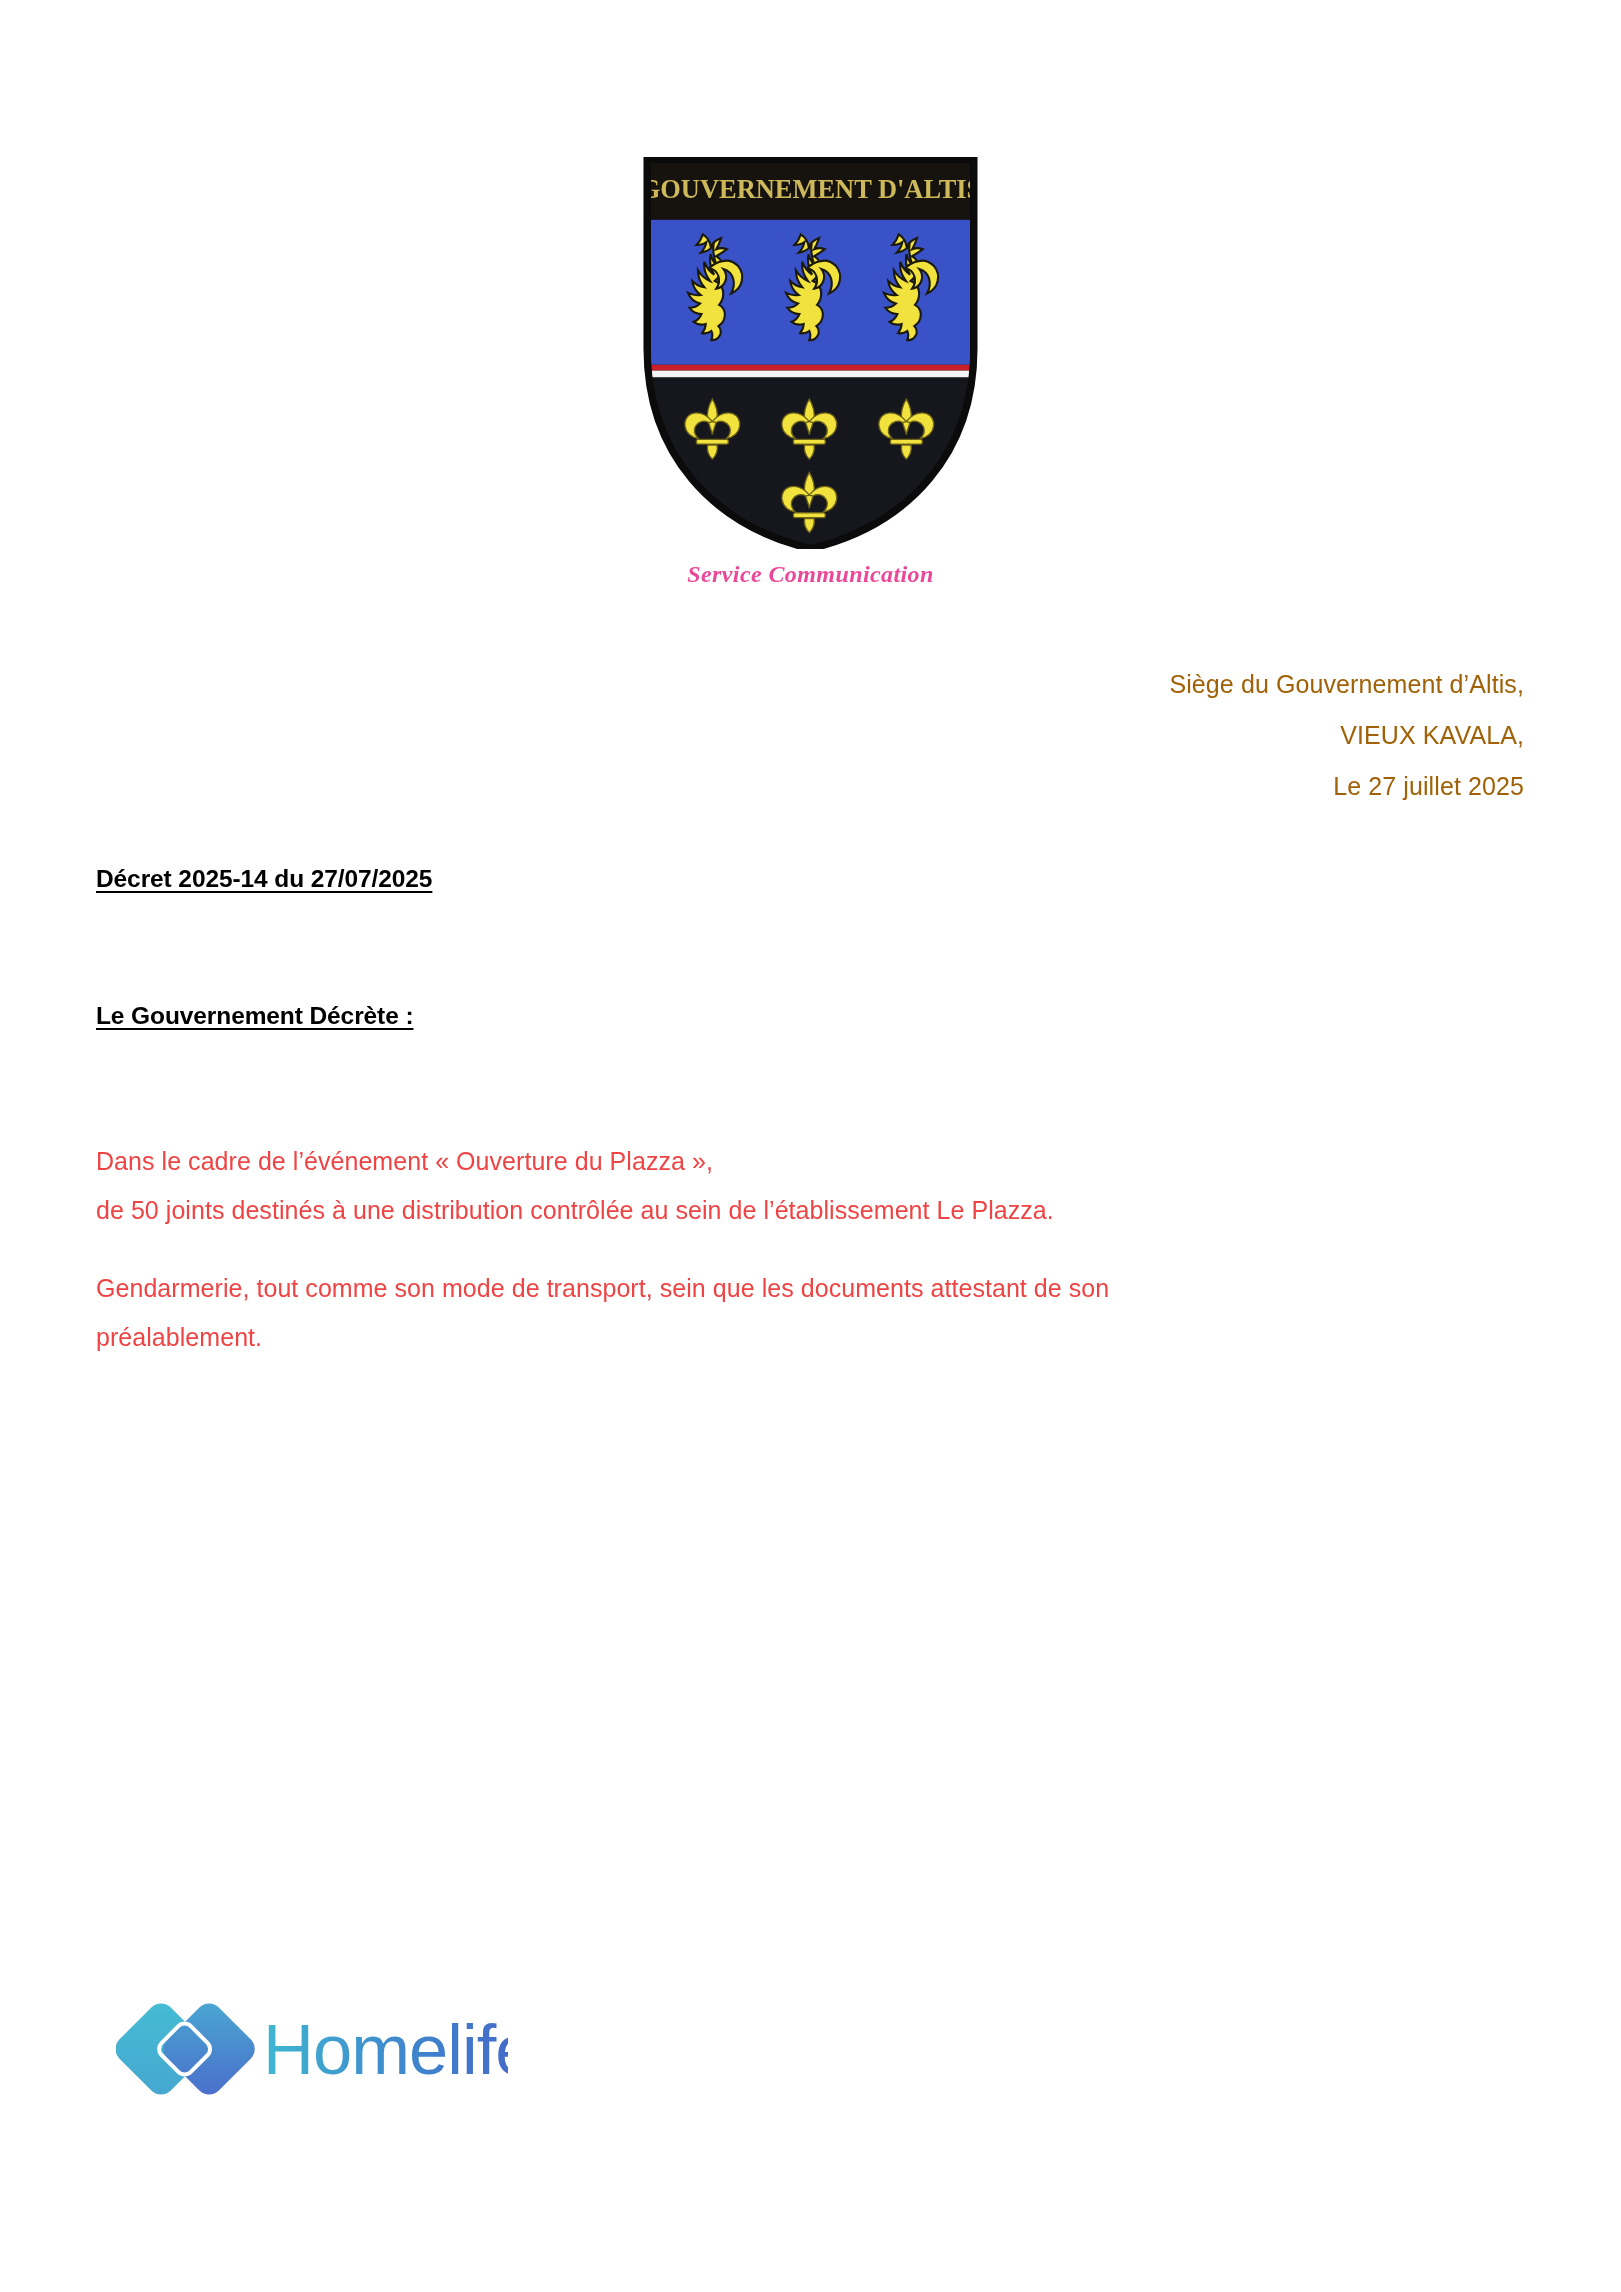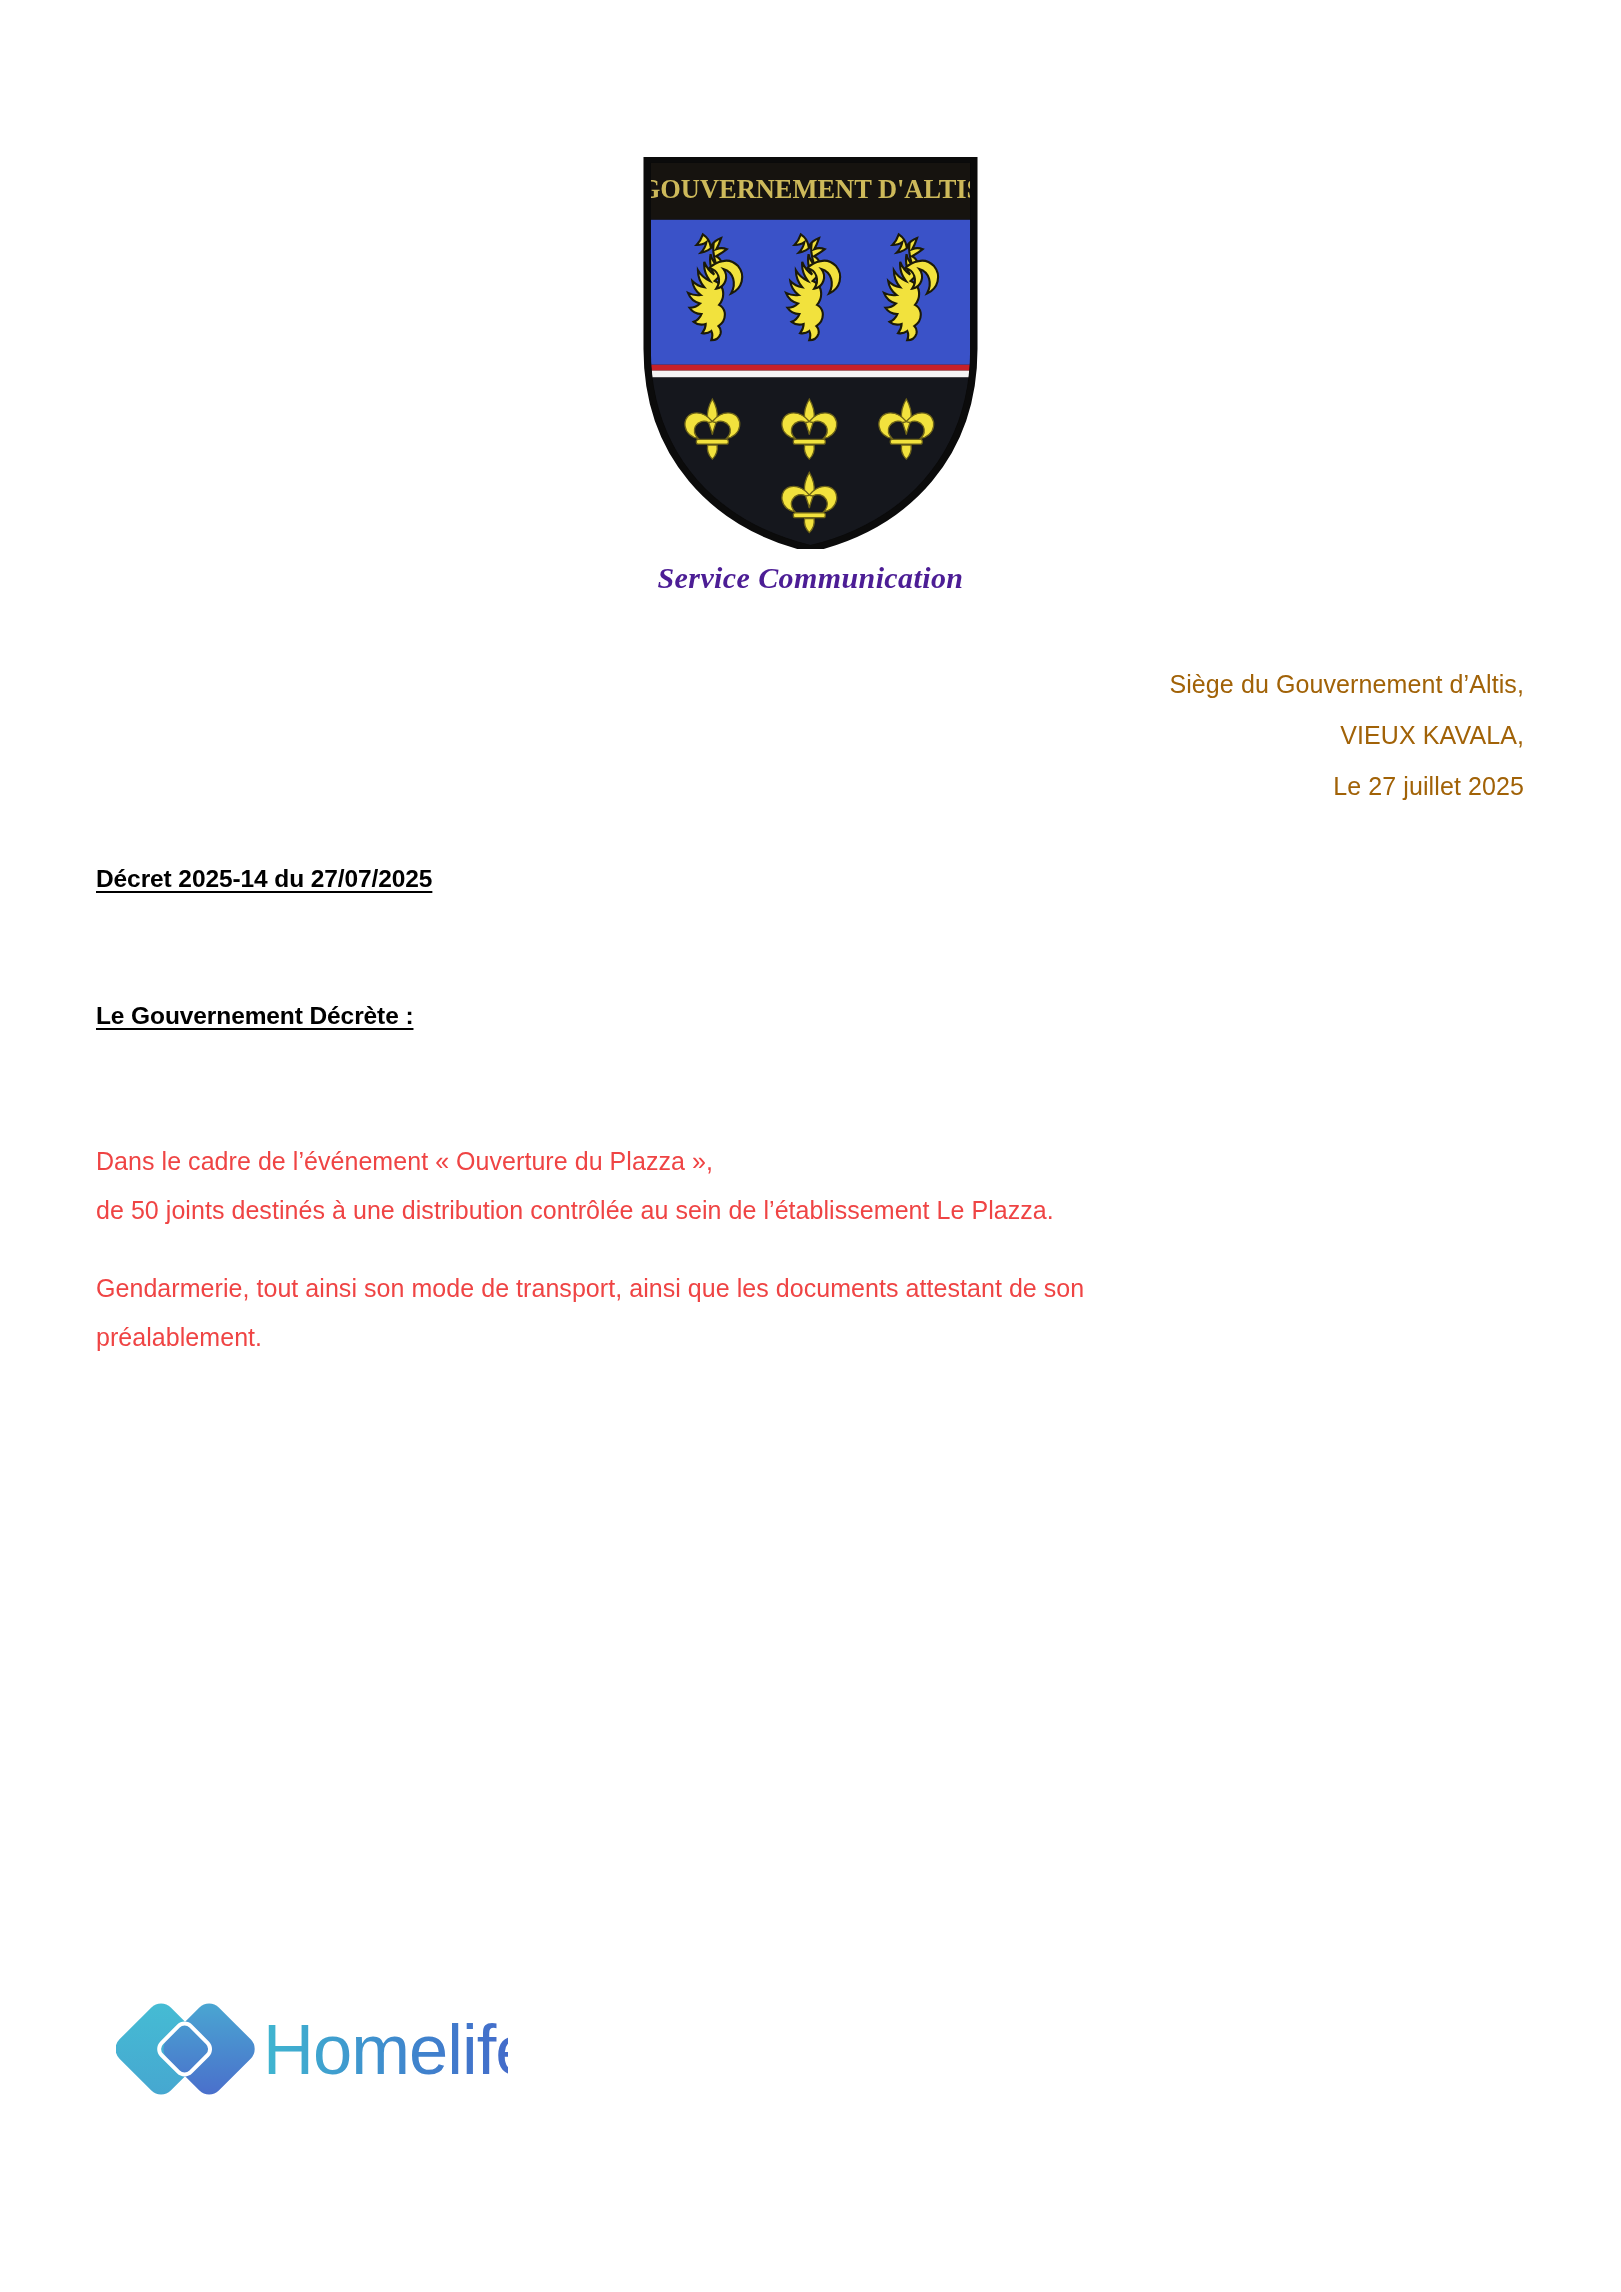--- a/index.html
+++ b/index.html
@@ -43,23 +43,23 @@
     display: block;
     width: 100%;
     height: 100%;
   }
 
   .service-line {
     margin-top: 11.8px;
     font-family: "Liberation Serif", "DejaVu Serif", serif;
     font-style: italic;
     font-weight: bold;
-    font-size: 30px;
+    font-size: 24px;
     letter-spacing: 0.4px;
-    color: #4c1d95;
+    color: #ec4899;
     text-align: center;
   }
 
   
   .letter-head {
     position: absolute;
     top: 659px;
     right: 97px;
     width: 804px;
     text-align: right;
@@ -236,21 +236,21 @@
   <div class="decree-title">Décret 2025-14 du 27/07/2025</div>
 
   <div class="decree-sub">Le Gouvernement Décrète :</div>
 
   <div class="body-copy">
     <p>
       <span class="ln">Dans le cadre de l’événement « Ouverture du Plazza »,</span>
       <span class="ln">de 50 joints destinés à une distribution contrôlée au sein de l’établissement Le Plazza.</span>
     </p>
     <p>
-      <span class="ln">Gendarmerie, tout ainsi son mode de transport, ainsi que les documents attestant de son</span>
+      <span class="ln">Gendarmerie, tout comme son mode de transport, sein que les documents attestant de son</span>
       <span class="ln">préalablement.</span>
     </p>
   </div>
 
   <div class="footer-logo">
     <svg viewBox="0 0 400 115" xmlns="http://www.w3.org/2000/svg">
       <defs>
         <linearGradient id="markGradA" x1="0" y1="0" x2="1" y2="1">
           <stop offset="0%" stop-color="#45bdd4"></stop>
           <stop offset="100%" stop-color="#46a6d0"></stop>

